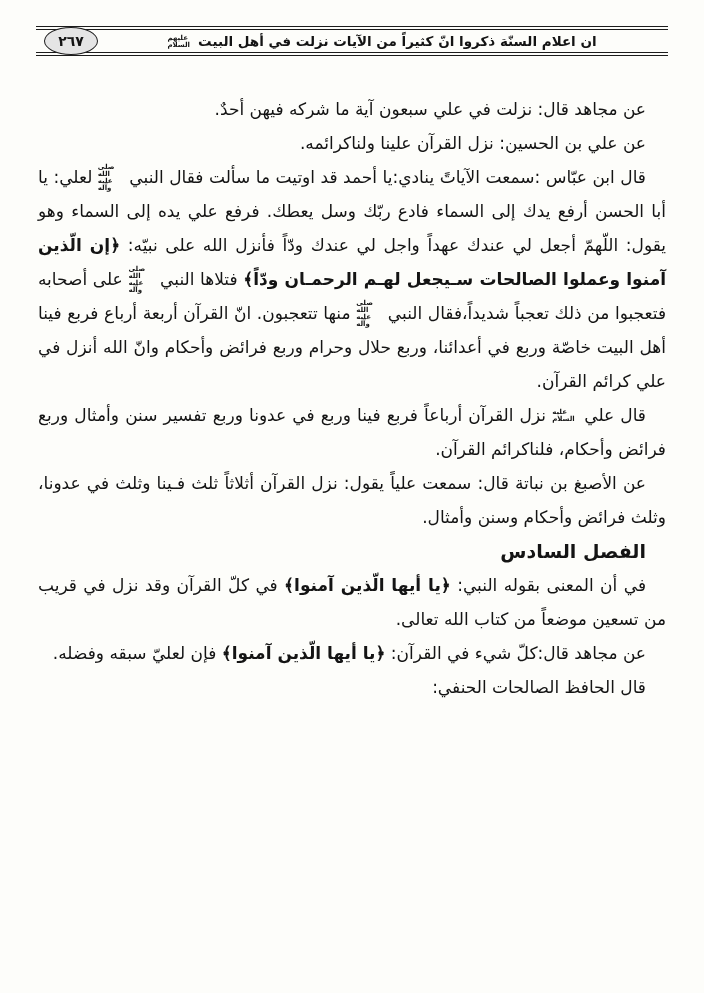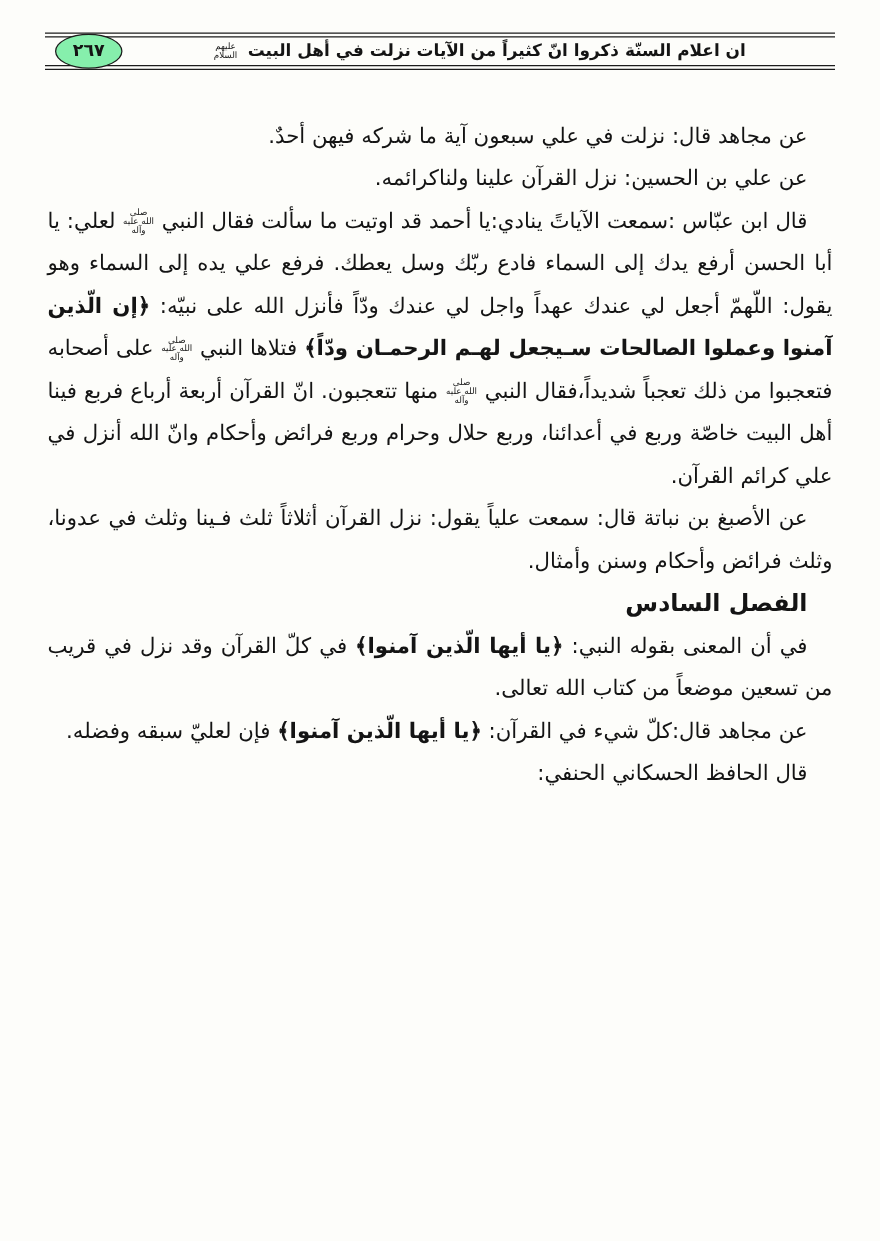--- a/index.html
+++ b/index.html
@@ -26,21 +26,21 @@
     font-weight: 600;
     white-space: nowrap;
   }
   .page-badge {
     position: absolute;
     left: 8px;
     top: 50%;
     transform: translateY(-50%);
     width: 54px;
     height: 28px;
-    background: #86efac;
+    background: #e5e5e5;
     border: 1.5px solid #1c1c1c;
     border-radius: 50%;
     display: flex;
     align-items: center;
     justify-content: center;
     font-size: 14px;
     font-weight: 700;
     z-index: 2;
   }
 
@@ -56,23 +56,23 @@
     text-indent: 20px;
     font-size: 19px;
     font-weight: 700;
   }
   .q { font-weight: 700; }               
   .h {                                    
     display: inline-block;
     width: 26px;
     font-size: 7px;
     line-height: 7px;
-    text-align: center;
+    text-align: left;
     vertical-align: middle;
-    font-weight: 400;
+    font-weight: 700;
     white-space: normal;
     text-indent: 0;
   }
 </style>
 </head>
 <body>
 
 <header class="page-header">
   <div class="rule"></div>
   <div class="header-row">
@@ -102,20 +102,25 @@
     <span class="h">صلى الله عليه وآله</span>
     <span class="t"> لعلي: يا أبا الحسن أرفع يدك إلى السماء فادع ربّك وسل يعطك. فرفع علي يده إلى السماء وهو يقول: اللّهمّ أجعل لي عندك عهداً واجل لي عندك ودّاً فأنزل الله على نبيّه: </span>
     <span class="q">﴿إن الّذين آمنوا وعملوا الصالحات سـيجعل لهـم الرحمـان ودّاً﴾</span>
     <span class="t"> فتلاها النبي </span>
     <span class="h">صلى الله عليه وآله</span>
     <span class="t"> على أصحابه فتعجبوا من ذلك تعجباً شديداً،فقال النبي </span>
     <span class="h">صلى الله عليه وآله</span>
     <span class="t"> منها تتعجبون. انّ القرآن أربعة أرباع فربع فينا أهل البيت خاصّة وربع في أعدائنا، وربع حلال وحرام وربع فرائض وأحكام وانّ الله أنزل في علي كرائم القرآن.</span>
   </p>
 
+  <p class="para">
+    <span class="t">قال علي </span>
+    <span class="h">عليه السلام</span>
+    <span class="t"> نزل القرآن أرباعاً فربع فينا وربع في عدونا وربع تفسير سنن وأمثال وربع فرائض وأحكام، فلناكرائم القرآن.</span>
+  </p>
 
   <p class="para">
     <span class="t">عن الأصبغ بن نباتة قال: سمعت علياً يقول: نزل القرآن أثلاثاً ثلث فـينا وثلث في عدونا، وثلث فرائض وأحكام وسنن وأمثال.</span>
   </p>
 
   <h2 class="section-heading">الفصل السادس</h2>
 
   <p class="para">
     <span class="t">في أن المعنى بقوله النبي: </span>
     <span class="q">﴿يا أيها الّذين آمنوا﴾</span>
@@ -123,16 +128,16 @@
   </p>
 
 
   <p class="para">
     <span class="t">عن مجاهد قال:كلّ شيء في القرآن: </span>
     <span class="q">﴿يا أيها الّذين آمنوا﴾</span>
     <span class="t"> فإن لعليّ سبقه وفضله.</span>
   </p>
 
   <p class="para">
-    <span class="t">قال الحافظ الحسكاني الحنفي:</span>
+    <span class="t">قال الحافظ الصالحات الحنفي:</span>
   </p>
 
 </main>
 
 </body></html>

